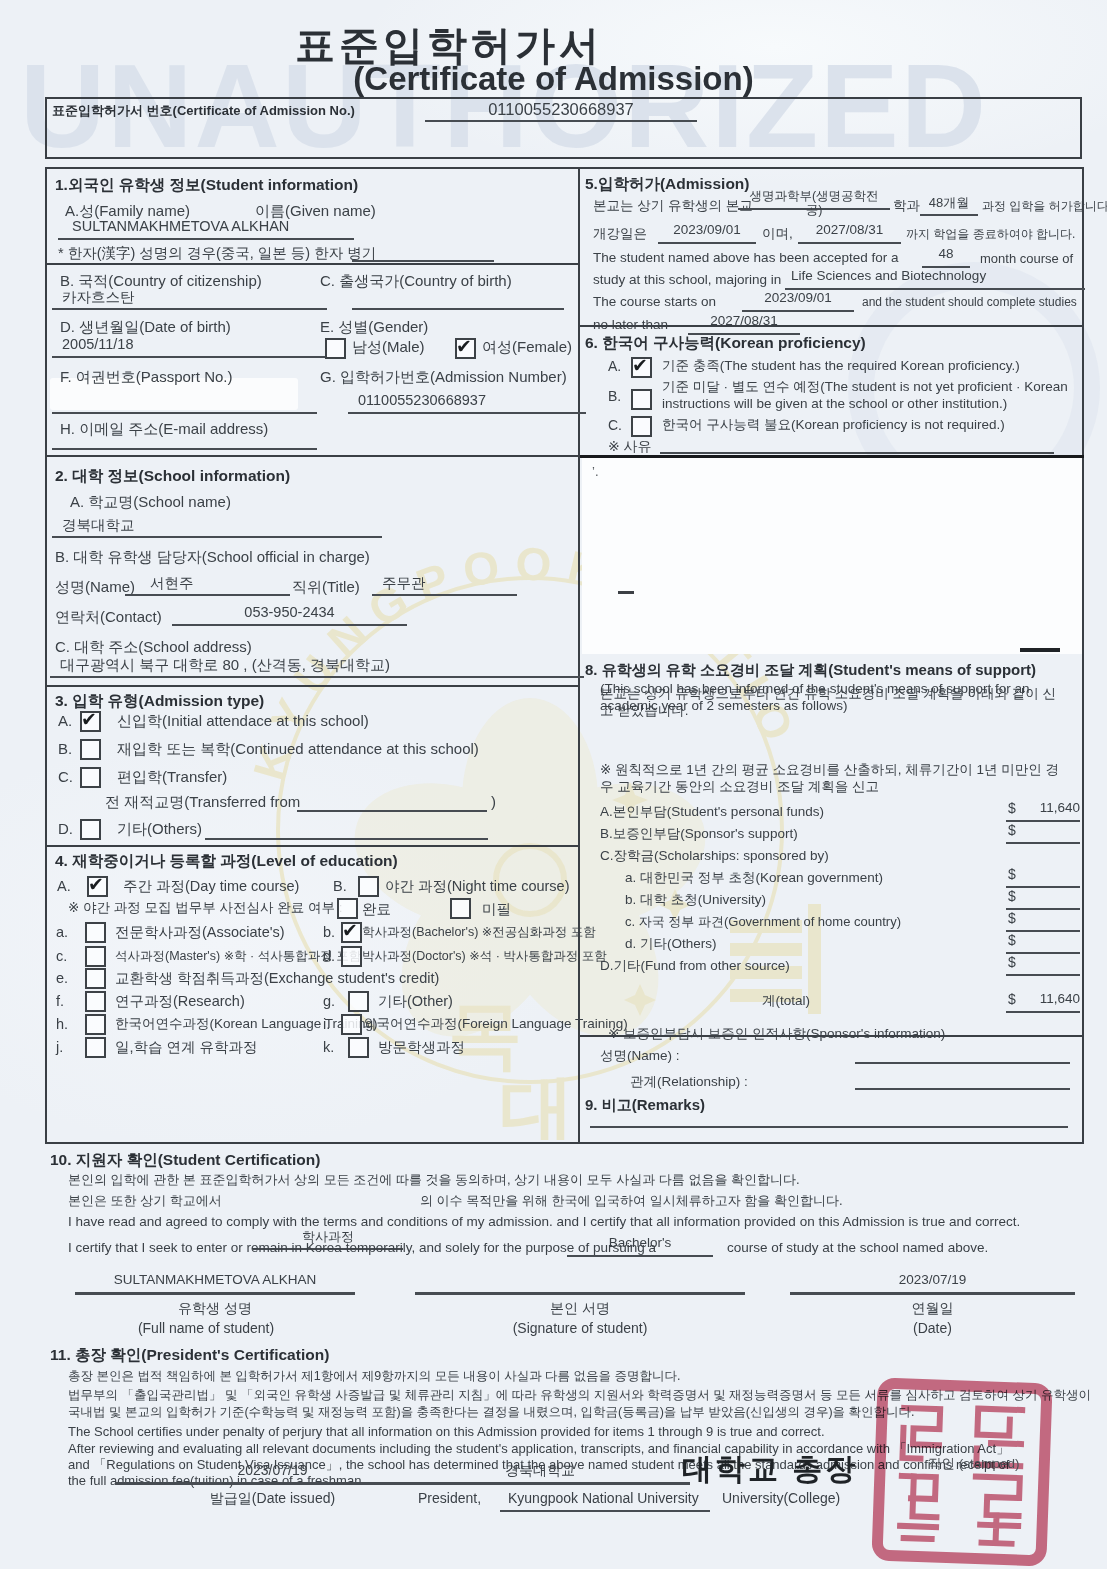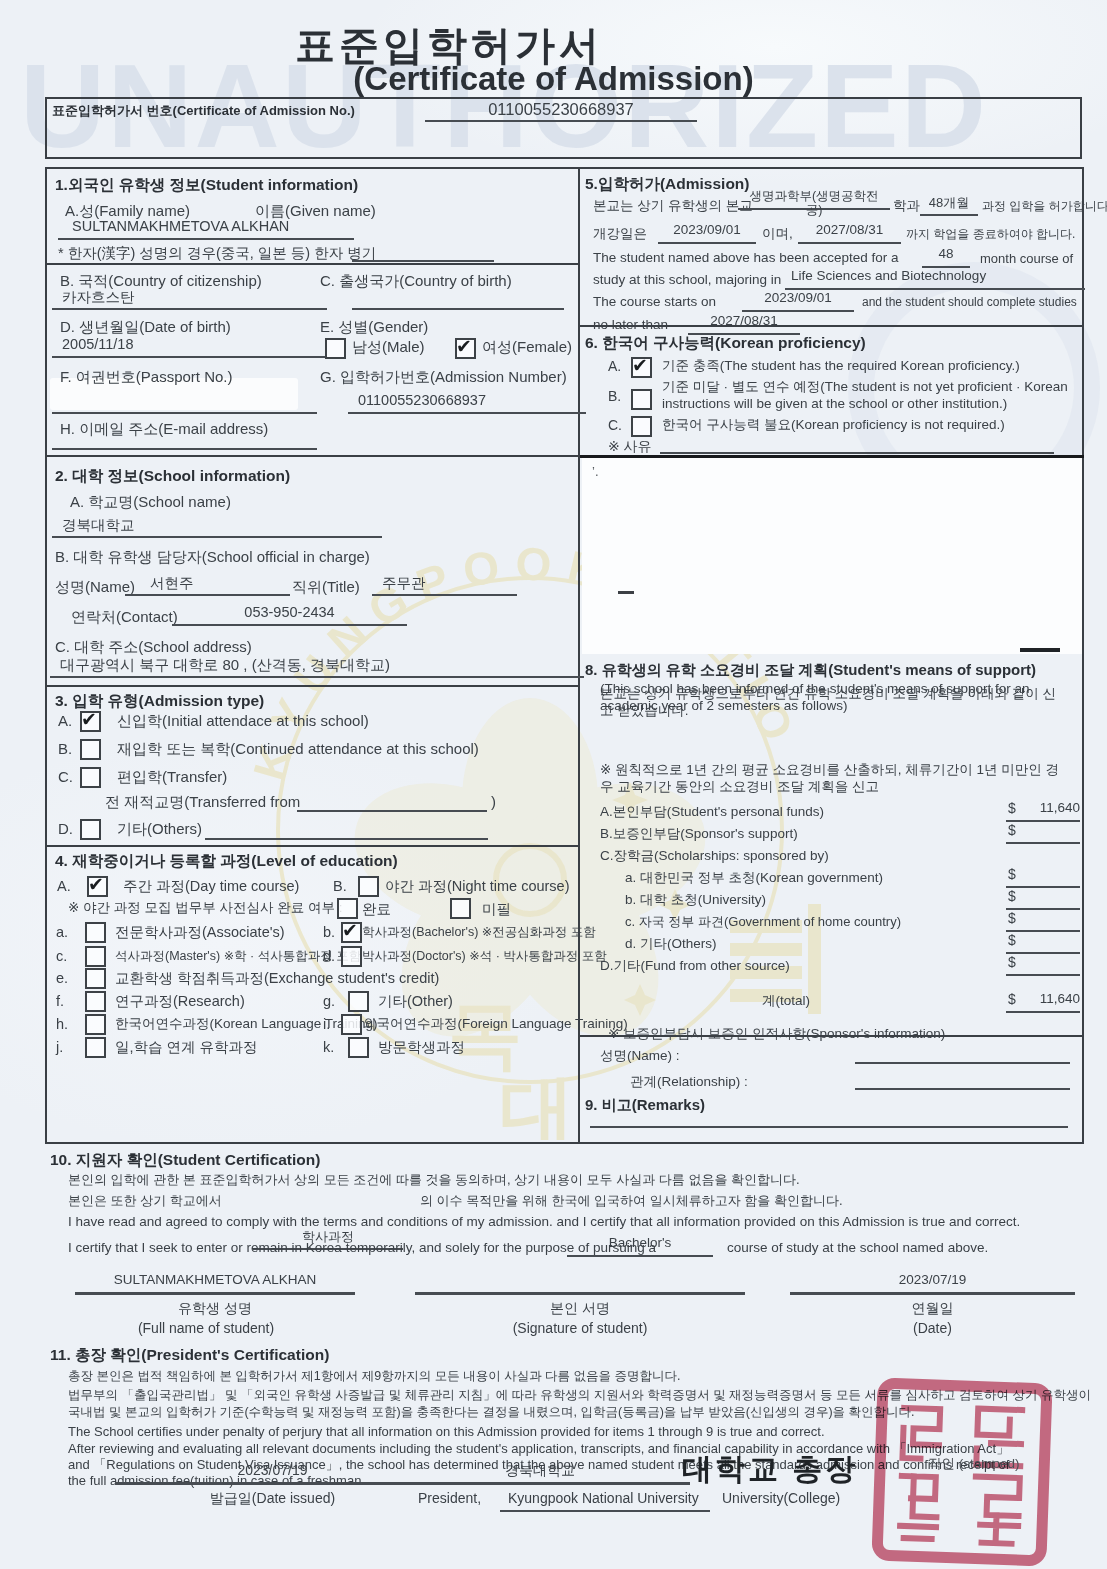--- a/index.html
+++ b/index.html
@@ -110,21 +110,21 @@
   <div class="fill" style="left:52px;top:428px;width:265px;"></div>
 
   <div class="t b fs155" style="left:55px;top:466px;">2. 대학 정보(School information)</div>
   <div class="t fs15" style="left:70px;top:493px;">A. 학교명(School name)</div>
   <div class="fill" style="left:52px;top:516px;width:320px;padding-left:10px;">경북대학교</div>
   <div class="t fs15" style="left:55px;top:548px;">B. 대학 유학생 담당자(School official in charge)</div>
   <div class="t fs15" style="left:55px;top:578px;">성명(Name)</div>
   <div class="fill" style="left:125px;top:574px;width:140px;padding-left:25px;">서현주</div>
   <div class="t fs15" style="left:292px;top:578px;">직위(Title)</div>
   <div class="fill" style="left:372px;top:574px;width:135px;padding-left:10px;">주무관</div>
-  <div class="t fs15" style="left:55px;top:608px;margin-left:16px;">연락처(Contact)</div>
+  <div class="t fs15" style="left:55px;top:608px;">연락처(Contact)</div>
   <div class="fill c" style="left:172px;top:604px;width:235px;">053-950-2434</div>
   <div class="t fs15" style="left:55px;top:638px;">C. 대학 주소(School address)</div>
   <div class="fill" style="left:50px;top:656px;width:524px;padding-left:10px;font-size:15px;">대구광역시 북구 대학로 80 , (산격동, 경북대학교)</div>
 
   <div class="t b fs155" style="left:55px;top:691px;">3. 입학 유형(Admission type)</div>
   <div class="t fs15" style="left:58px;top:712px;">A.</div>
   <span class="cb checked" style="left:80px;top:711px;"></span>
   <div class="t fs15" style="left:117px;top:712px;">신입학(Initial attendace at this school)</div>
   <div class="t fs15" style="left:58px;top:740px;">B.</div>
   <span class="cb" style="left:80px;top:739px;"></span>

